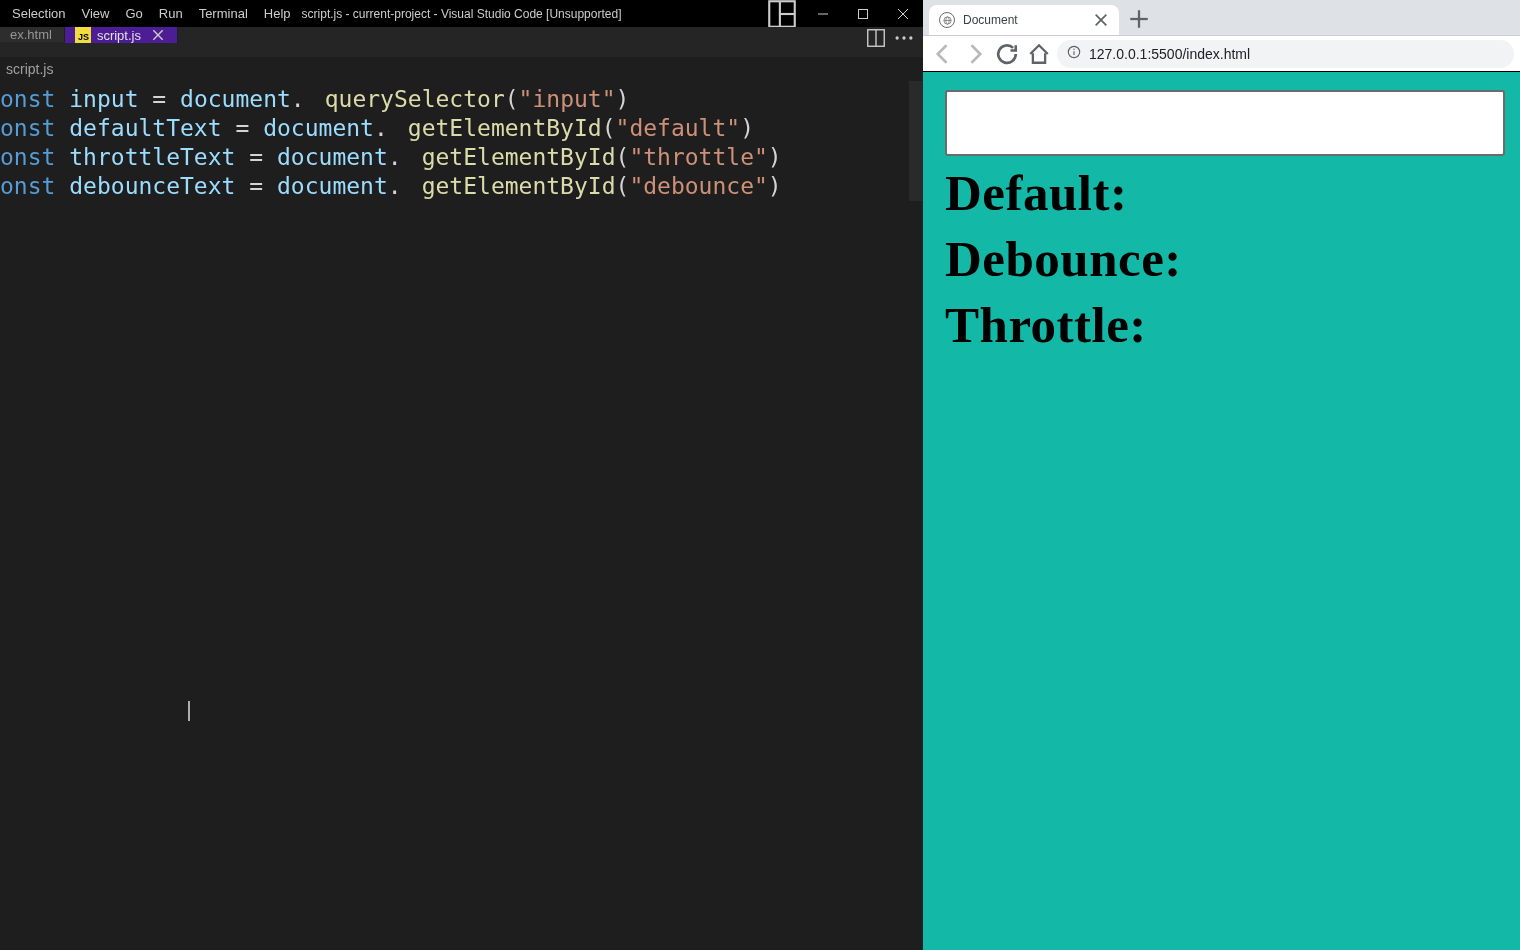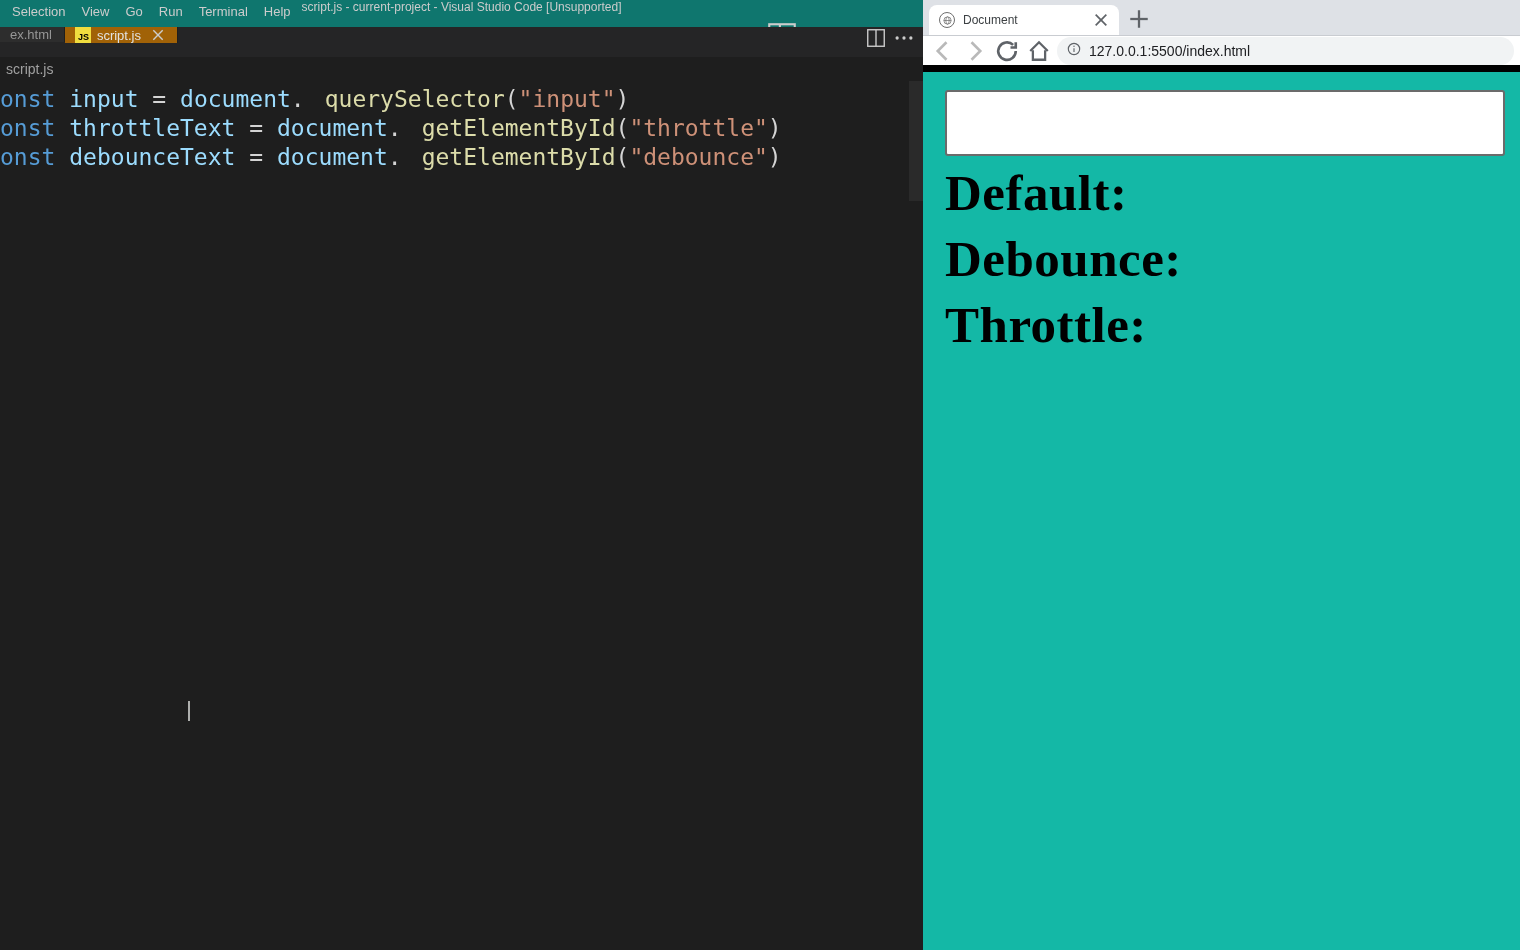--- a/index.html
+++ b/index.html
@@ -3,33 +3,33 @@
 <meta charset="utf-8">
 <style>
   * { box-sizing: border-box; margin: 0; padding: 0; }
   html, body { width: 1520px; height: 950px; overflow: hidden; font-family: "Segoe UI", Arial, sans-serif; }
   body { display: flex; background: #1e1e1e; }
 
   
   .vscode { width: 923px; height: 950px; background: #1e1e1e; display: flex; flex-direction: column; position: relative; }
 
   
-  .titlebar { height: 27px; background: #0f766e; display: flex; align-items: flex-start; color: #ccc; font-size: 12px; position: relative; flex-direction: column; }
+  .titlebar { height: 27px; background: #000000; display: flex; align-items: center; color: #ccc; font-size: 12px; position: relative; }
   .menubar { display: flex; gap: 0; padding-left: 4px; }
   .menu-item { padding: 4px 8px; cursor: default; color: #ccc; font-size: 13px; }
   .titlebar-title { position: absolute; left: 50%; transform: translateX(-50%); color: #ccc; font-size: 12px; }
   .win-controls { margin-left: auto; display: flex; align-items: center; gap: 0; }
   .win-btn { width: 40px; height: 27px; display: flex; align-items: center; justify-content: center; color: #ccc; }
   .win-btn svg { width: 12px; height: 12px; }
   .layout-btn { width: 34px; height: 27px; display: flex; align-items: center; justify-content: center; color: #ccc; margin-right: 4px; }
 
   
   .tabbar { height: 30px; background: #252526; display: flex; align-items: flex-start; position: relative; }
   .tab { display: flex; align-items: center; padding: 0 12px 0 10px; font-size: 13px; color: #969696; border-right: 1px solid #1e1e1e; background: #2d2d2d; gap: 6px; }
-  .tab.active { background: #a16207; color: #e2e2e2; }
+  .tab.active { background: #4c1d95; color: #e2e2e2; }
   .tab .js-icon { width: 16px; height: 16px; background: #f1dd3f; color: #000; font-size: 9px; font-weight: bold; display: flex; align-items: flex-end; justify-content: flex-end; padding: 1px 2px; }
   .tab .close { width: 14px; height: 14px; display: flex; align-items: center; justify-content: center; color: #ccc; margin-left: 4px; }
   .tab-actions { margin-left: auto; display: flex; align-items: center; gap: 6px; padding-right: 8px; }
   .tab-action-btn { width: 22px; height: 22px; display: flex; align-items: center; justify-content: center; color: #ccc; }
 
   
   .breadcrumb { height: 24px; display: flex; align-items: center; padding-left: 6px; font-size: 14px; color: #a0a0a0; }
 
   
   .editor { flex: 1; background: #1e1e1e; position: relative; font-family: Consolas, monospace; font-size: 23px; line-height: 29px; padding-top: 4px; }
@@ -47,21 +47,21 @@
 
   
   .browser { flex: 1; height: 950px; background: #fff; display: flex; flex-direction: column; }
   .b-tabbar { height: 36px; background: #dee1e6; display: flex; align-items: flex-end; padding-left: 6px; position: relative; border-bottom: 1px solid #c9ccd1; }
   .b-tab { height: 30px; background: #fff; border-radius: 8px 8px 0 0; display: flex; align-items: center; padding: 0 10px; min-width: 190px; gap: 8px; font-size: 12px; color: #3c4043; }
   .b-tab .favicon { width: 16px; height: 16px; border-radius: 50%; border: 1.5px solid #6e6e6e; display: flex; align-items: center; justify-content: center; }
   .b-tab .favicon svg { width: 9px; height: 9px; }
   .b-tab .tab-close { margin-left: auto; width: 16px; height: 16px; display: flex; align-items: center; justify-content: center; color: #5f6368; }
   .b-newtab { width: 28px; height: 28px; display: flex; align-items: center; justify-content: center; color: #5f6368; margin-left: 6px; margin-bottom: 2px; }
 
-  .b-toolbar { height: 36px; background: #fff; display: flex; align-items: center; padding: 0 6px; gap: 4px; border-bottom: 7px solid #000000; }
+  .b-toolbar { height: 36px; background: #fff; display: flex; align-items: center; padding: 0 6px; gap: 4px; border-bottom: 1px solid #000000; }
   .nav-btn { width: 28px; height: 28px; display: flex; align-items: center; justify-content: center; color: #5f6368; border-radius: 50%; }
   .nav-btn.disabled { color: #b9b9b9; }
   .addr-bar { flex: 1; height: 28px; background: #f1f3f4; border-radius: 14px; display: flex; align-items: center; padding: 0 10px; gap: 8px; font-size: 14px; color: #202124; }
   .addr-bar .info-icon { color: #5f6368; }
 
   .b-content { flex: 1; background: #14b8a6; padding: 18px 0 0 22px; }
   .page-input { width: 560px; height: 66px; border: 2px solid #6b6b6b; border-radius: 3px; font-size: 24px; padding: 8px; }
   .page-h { font-family: "Times New Roman", serif; font-weight: bold; font-size: 51px; margin-top: 8px; letter-spacing: 0.5px; }
 </style>
 </head>
@@ -137,20 +137,21 @@
     </div>
   </div>
 
   <div class="breadcrumb">
     <span>script.js</span>
   </div>
 
   <div class="editor">
     <div id="code-container">
         <div class="code-line"><span class="kw">onst</span> <span class="var">input</span> <span class="op">=</span> <span class="obj">document</span><span class="pun">.</span><span class="fn">querySelector</span><span class="pun">(</span><span class="str">"input"</span><span class="pun">)</span></div>
+        <div class="code-line"><span class="kw">onst</span> <span class="var">defaultText</span> <span class="op">=</span> <span class="obj">document</span><span class="pun">.</span><span class="fn">getElementById</span><span class="pun">(</span><span class="str">"default"</span><span class="pun">)</span></div>
         <div class="code-line"><span class="kw">onst</span> <span class="var">throttleText</span> <span class="op">=</span> <span class="obj">document</span><span class="pun">.</span><span class="fn">getElementById</span><span class="pun">(</span><span class="str">"throttle"</span><span class="pun">)</span></div>
         <div class="code-line"><span class="kw">onst</span> <span class="var">debounceText</span> <span class="op">=</span> <span class="obj">document</span><span class="pun">.</span><span class="fn">getElementById</span><span class="pun">(</span><span class="str">"debounce"</span><span class="pun">)</span></div>
       </div>
     <div class="minimap"></div>
     <div class="caret"></div>
   </div>
 
 </div>
 
 <div class="browser">

